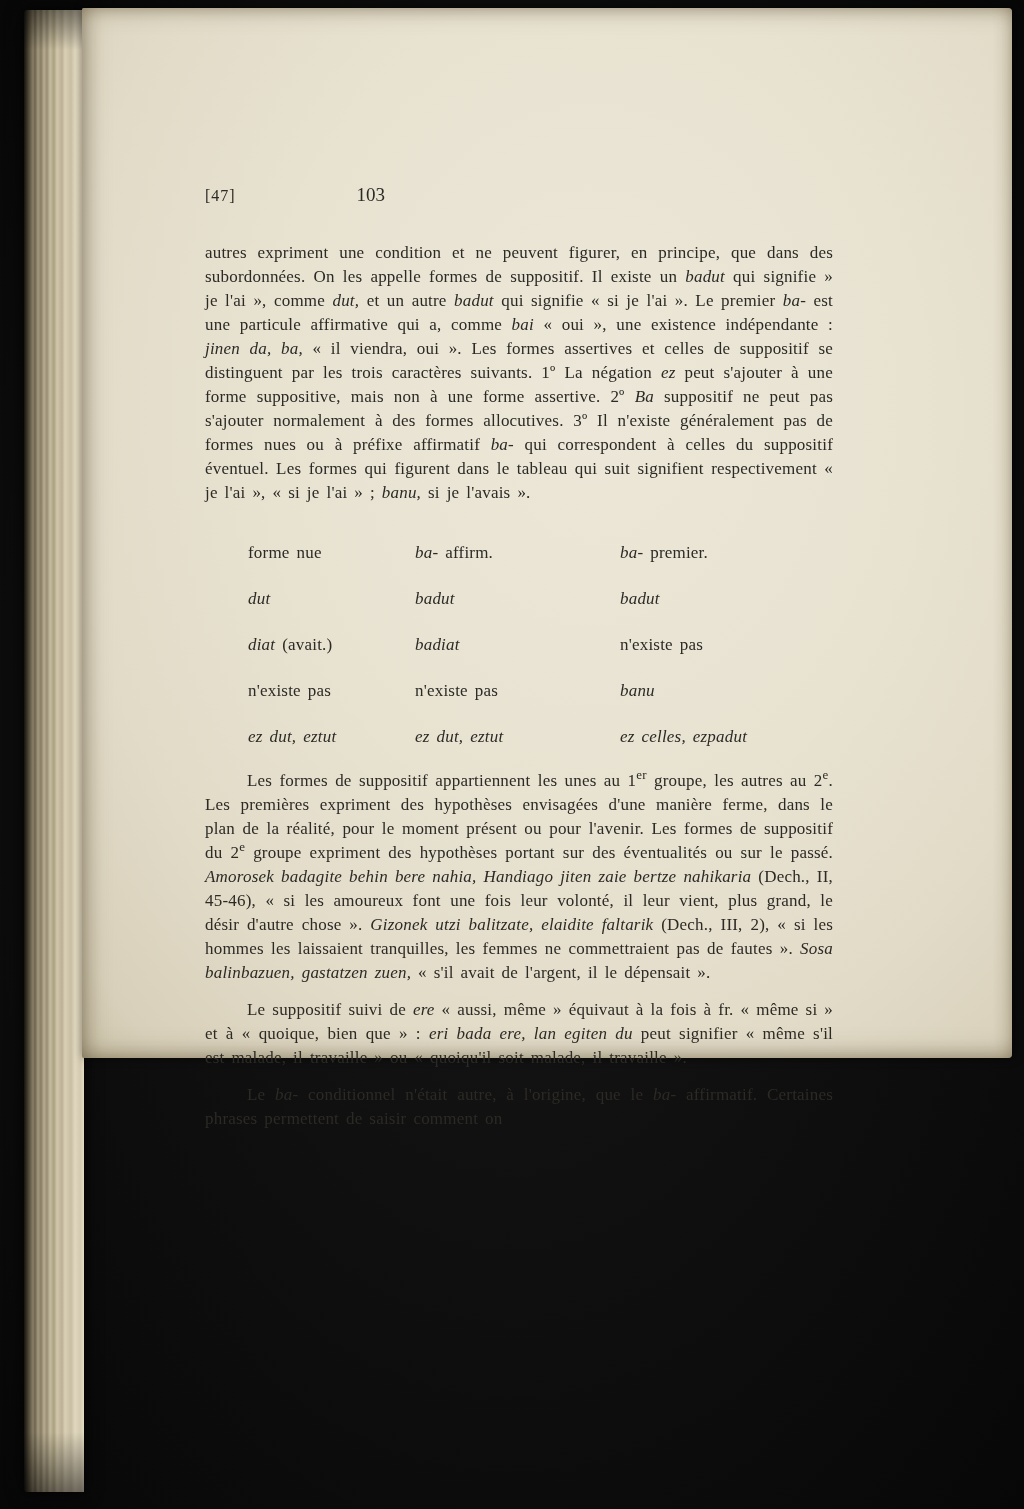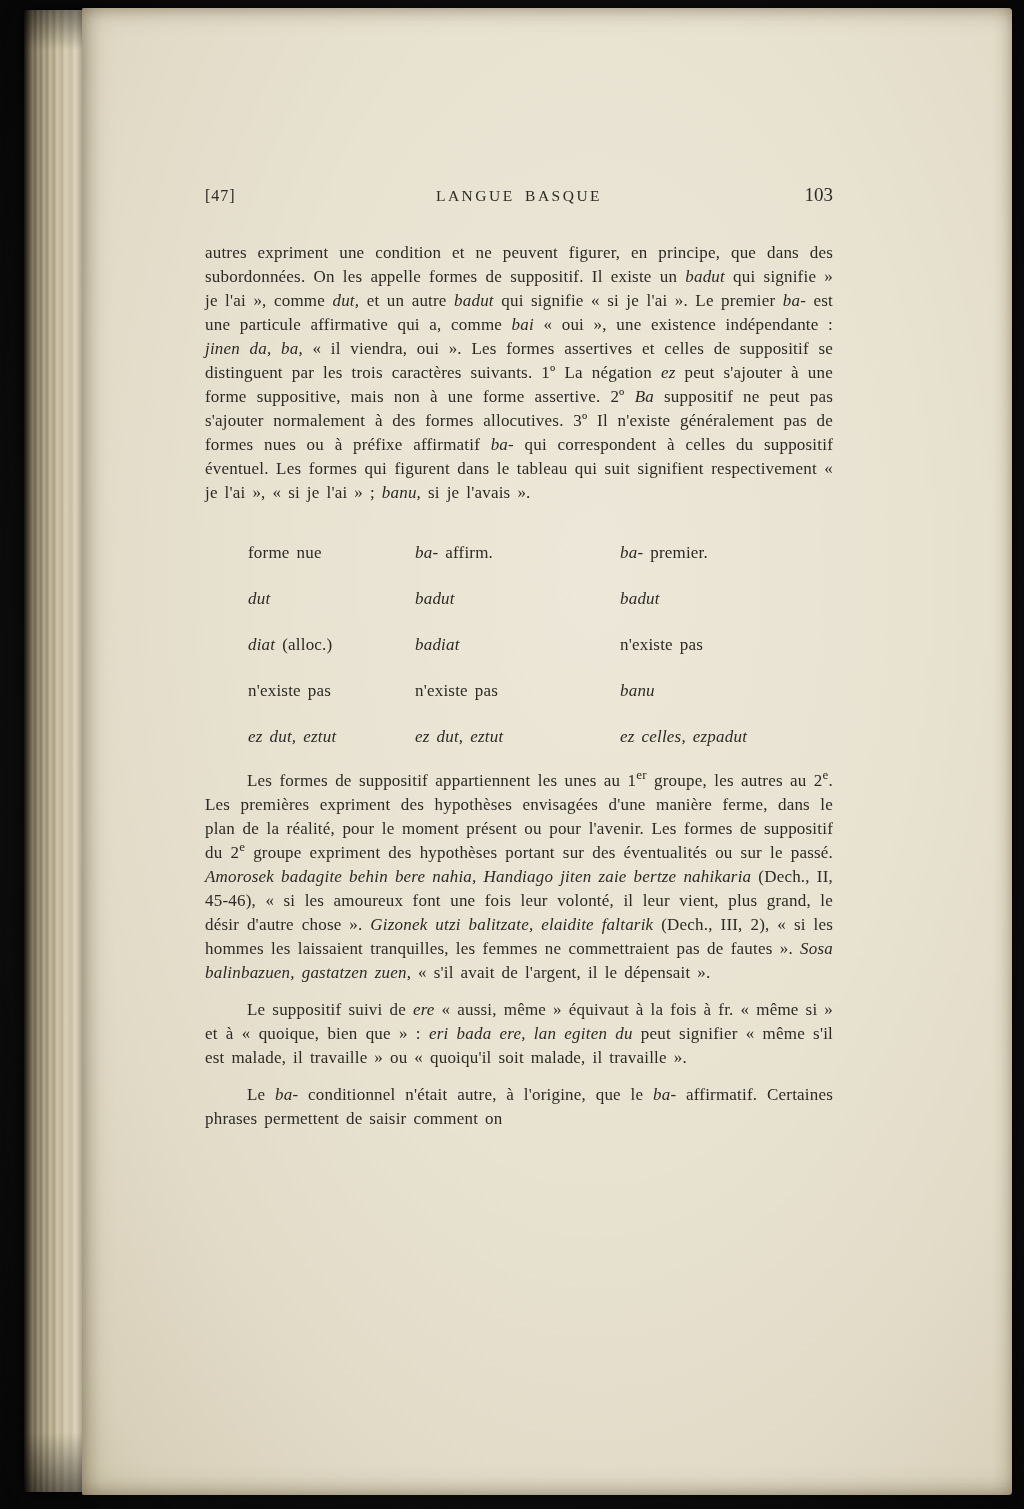--- a/index.html
+++ b/index.html
@@ -37,21 +37,21 @@
     background: linear-gradient(180deg, rgba(0,0,0,0.45) 0%, rgba(0,0,0,0) 40px,
                 rgba(0,0,0,0) calc(100% - 60px), rgba(0,0,0,0.5) 100%);
     border-radius: inherit;
   }
   
   .page-face {
     position: absolute;
     left: 82px;
     top: 8px;
     width: 930px;
-    height: 1487px;
+    height: 1050px;
     border-radius: 2px 4px 4px 2px;
     background: radial-gradient(ellipse at 55% 38%,
       #ece7d8 0%, #e8e2d1 45%, #e2dbc8 72%, #d8d0ba 92%, #cdc4ab 100%);
     box-shadow:
       inset 14px 0 26px -14px rgba(90,75,50,0.55),
       inset -6px 0 18px -8px rgba(110,95,65,0.45),
       inset 0 10px 24px -12px rgba(100,85,55,0.5),
       inset 0 -12px 26px -12px rgba(100,85,55,0.5),
       2px 0 10px rgba(0,0,0,0.6);
   }
@@ -116,38 +116,37 @@
 </style>
 </head>
 <body>
 
 <div class="book">
   <div class="edge-stack"></div>
   <div class="page-face">
     <div class="text-area">
       <div class="page-header">
         <span class="section-ref">[47]</span>
-        <span class="running-head">LANGUE BASQUE</span>
         <span class="folio">103</span>
       </div>
       <div class="page-body">
           <p class="para"><span>autres expriment une condition et ne peuvent figurer, en principe, que dans des subordonnées. On les appelle formes de suppositif. Il existe un </span><em>badut</em><span> qui signifie » je l'ai », comme </span><em>dut,</em><span> et un autre </span><em>badut</em><span> qui signifie « si je l'ai ». Le premier </span><em>ba-</em><span> est une particule affirmative qui a, comme </span><em>bai</em><span> « oui », une existence indépendante : </span><em>jinen da, ba,</em><span> « il viendra, oui ». Les formes assertives et celles de suppositif se distinguent par les trois caractères suivants. 1º La négation </span><em>ez</em><span> peut s'ajouter à une forme suppositive, mais non à une forme assertive. 2º </span><em>Ba</em><span> suppositif ne peut pas s'ajouter normalement à des formes allocutives. 3º Il n'existe généralement pas de formes nues ou à préfixe affirmatif </span><em>ba-</em><span> qui correspondent à celles du suppositif éventuel. Les formes qui figurent dans le tableau qui suit signifient respectivement « je l'ai », « si je l'ai » ; </span><em>banu,</em><span> si je l'avais ».</span></p>
           <div class="vtable">
             <div class="vrow">
               <div class="vcell"><span>forme nue</span></div>
               <div class="vcell"><em>ba-</em><span> affirm.</span></div>
               <div class="vcell"><em>ba-</em><span> premier.</span></div>
             </div>
             <div class="vrow">
               <div class="vcell"><em>dut</em></div>
               <div class="vcell"><em>badut</em></div>
               <div class="vcell"><em>badut</em></div>
             </div>
             <div class="vrow">
-              <div class="vcell"><em>diat</em><span> (alloc.)</span></div>
+              <div class="vcell"><em>diat</em><span> (avait.)</span></div>
               <div class="vcell"><em>badiat</em></div>
               <div class="vcell"><span>n'existe pas</span></div>
             </div>
             <div class="vrow">
               <div class="vcell"><span>n'existe pas</span></div>
               <div class="vcell"><span>n'existe pas</span></div>
               <div class="vcell"><em>banu</em></div>
             </div>
             <div class="vrow">
               <div class="vcell"><em>ez dut, eztut</em></div>

